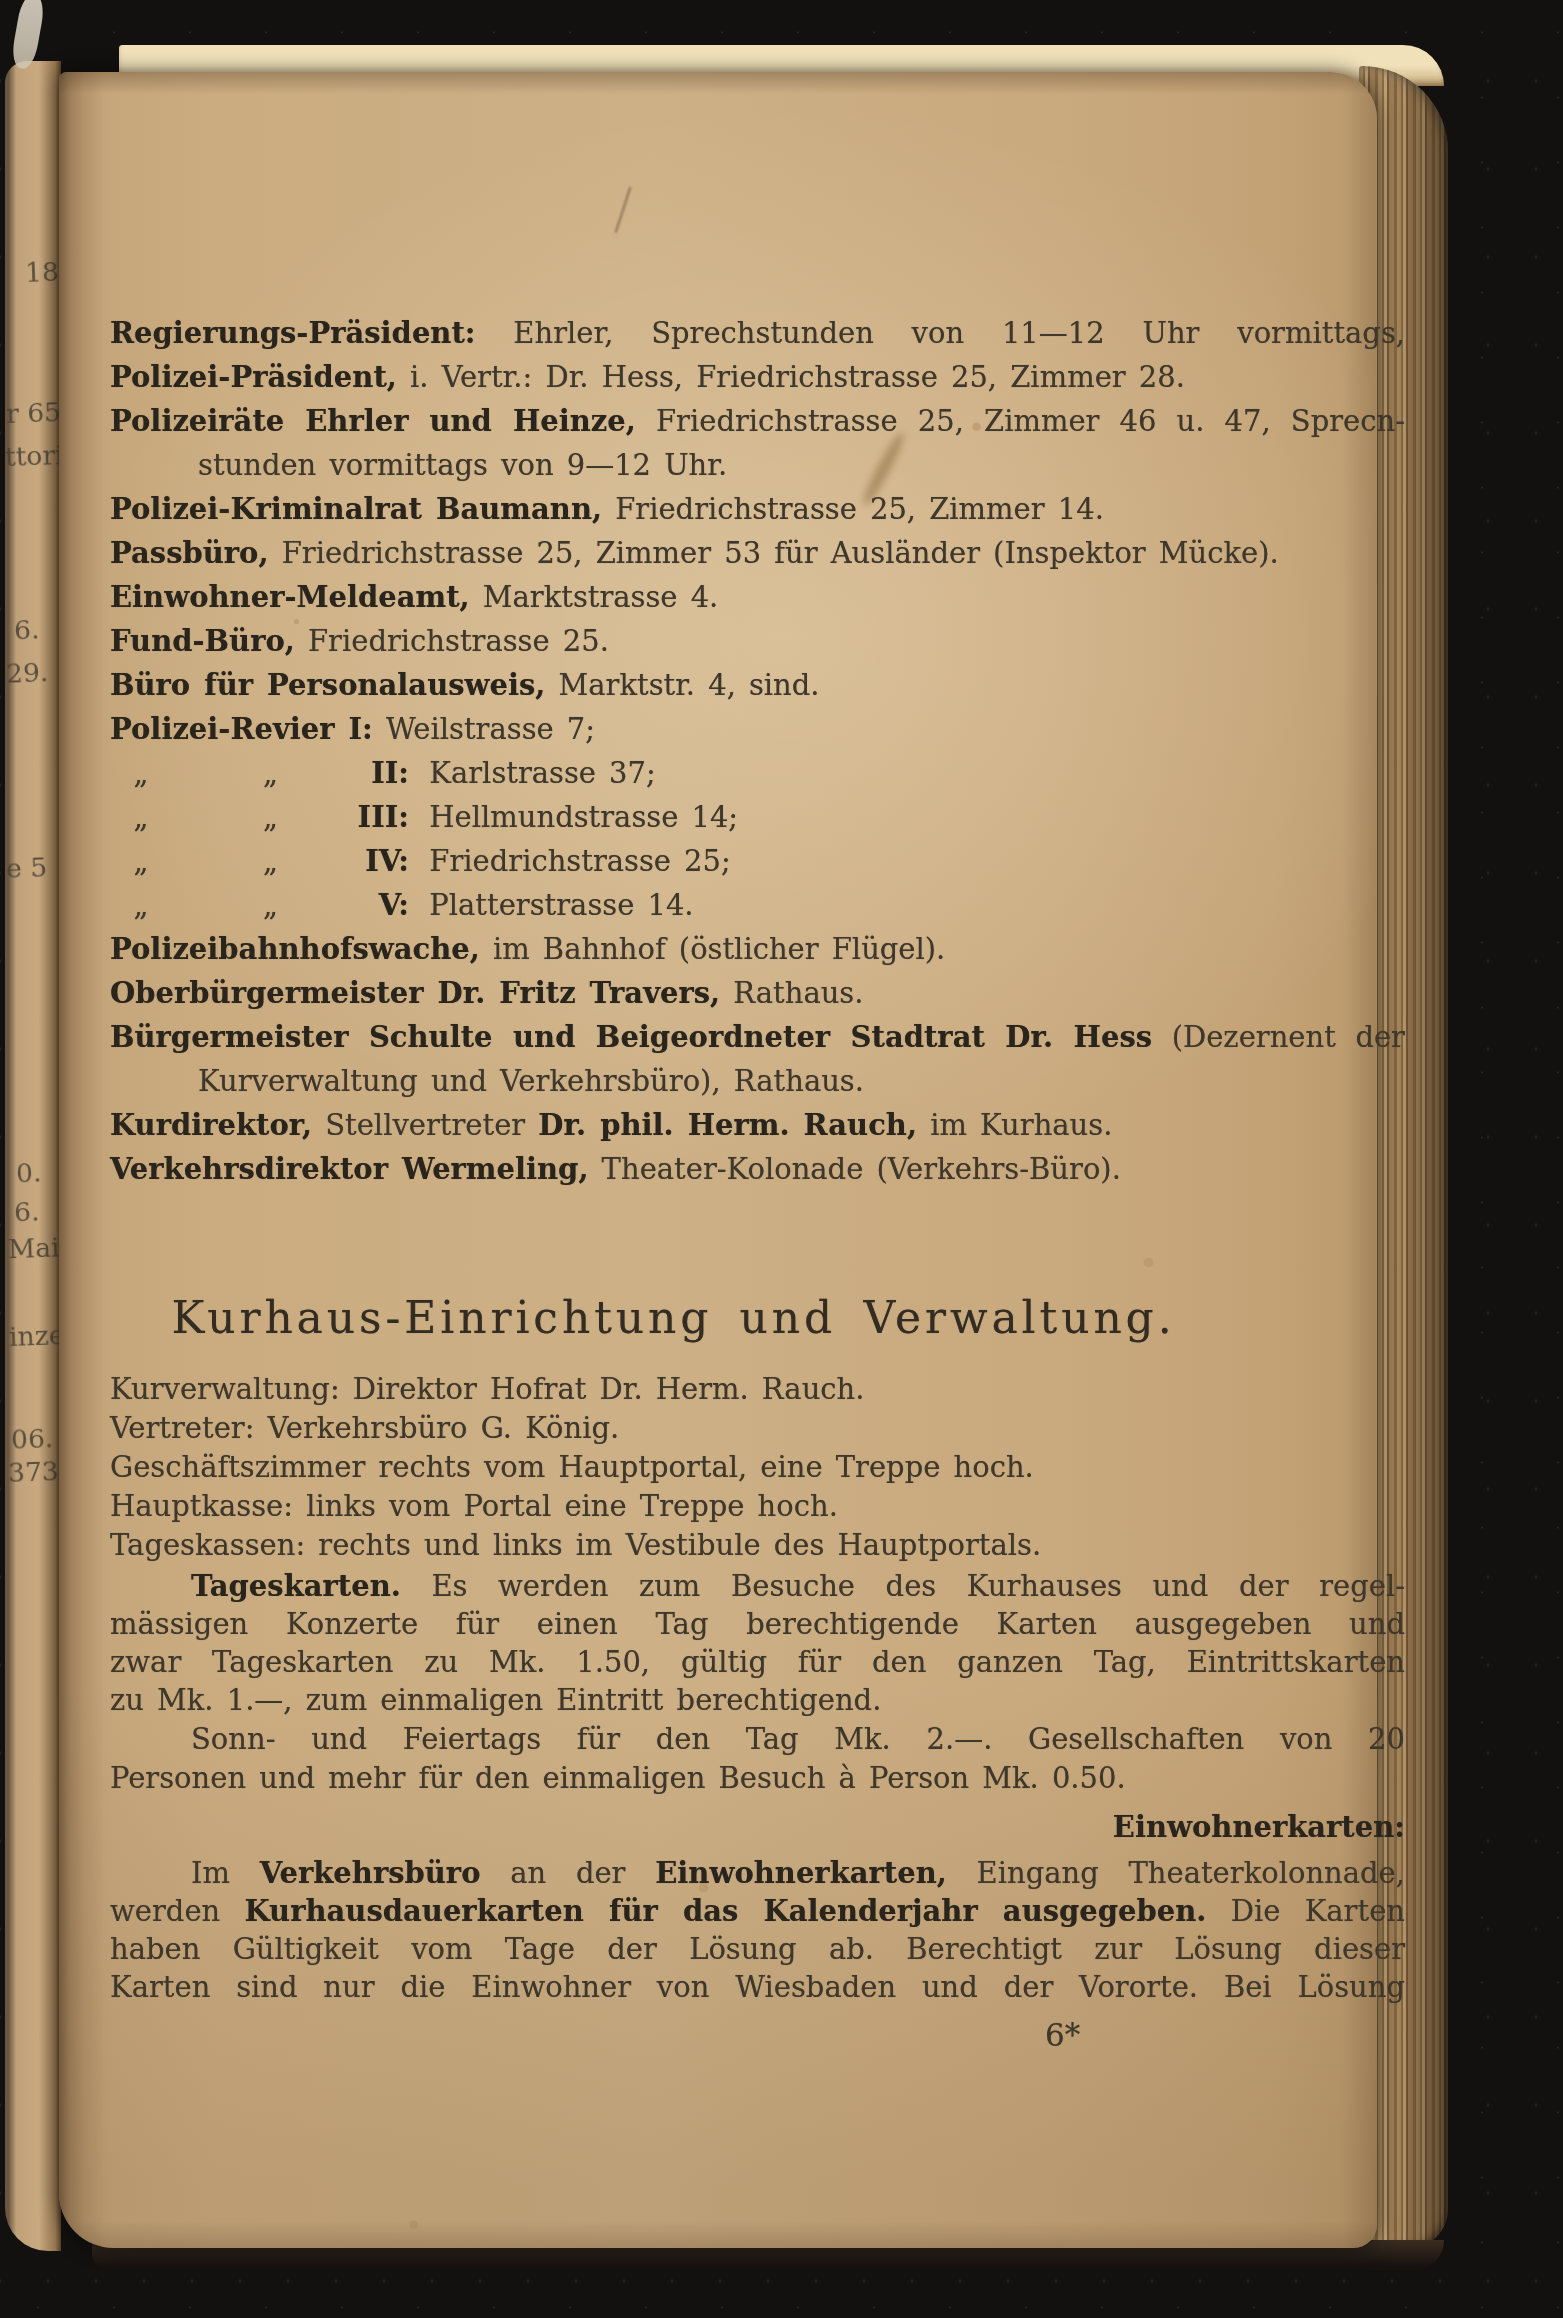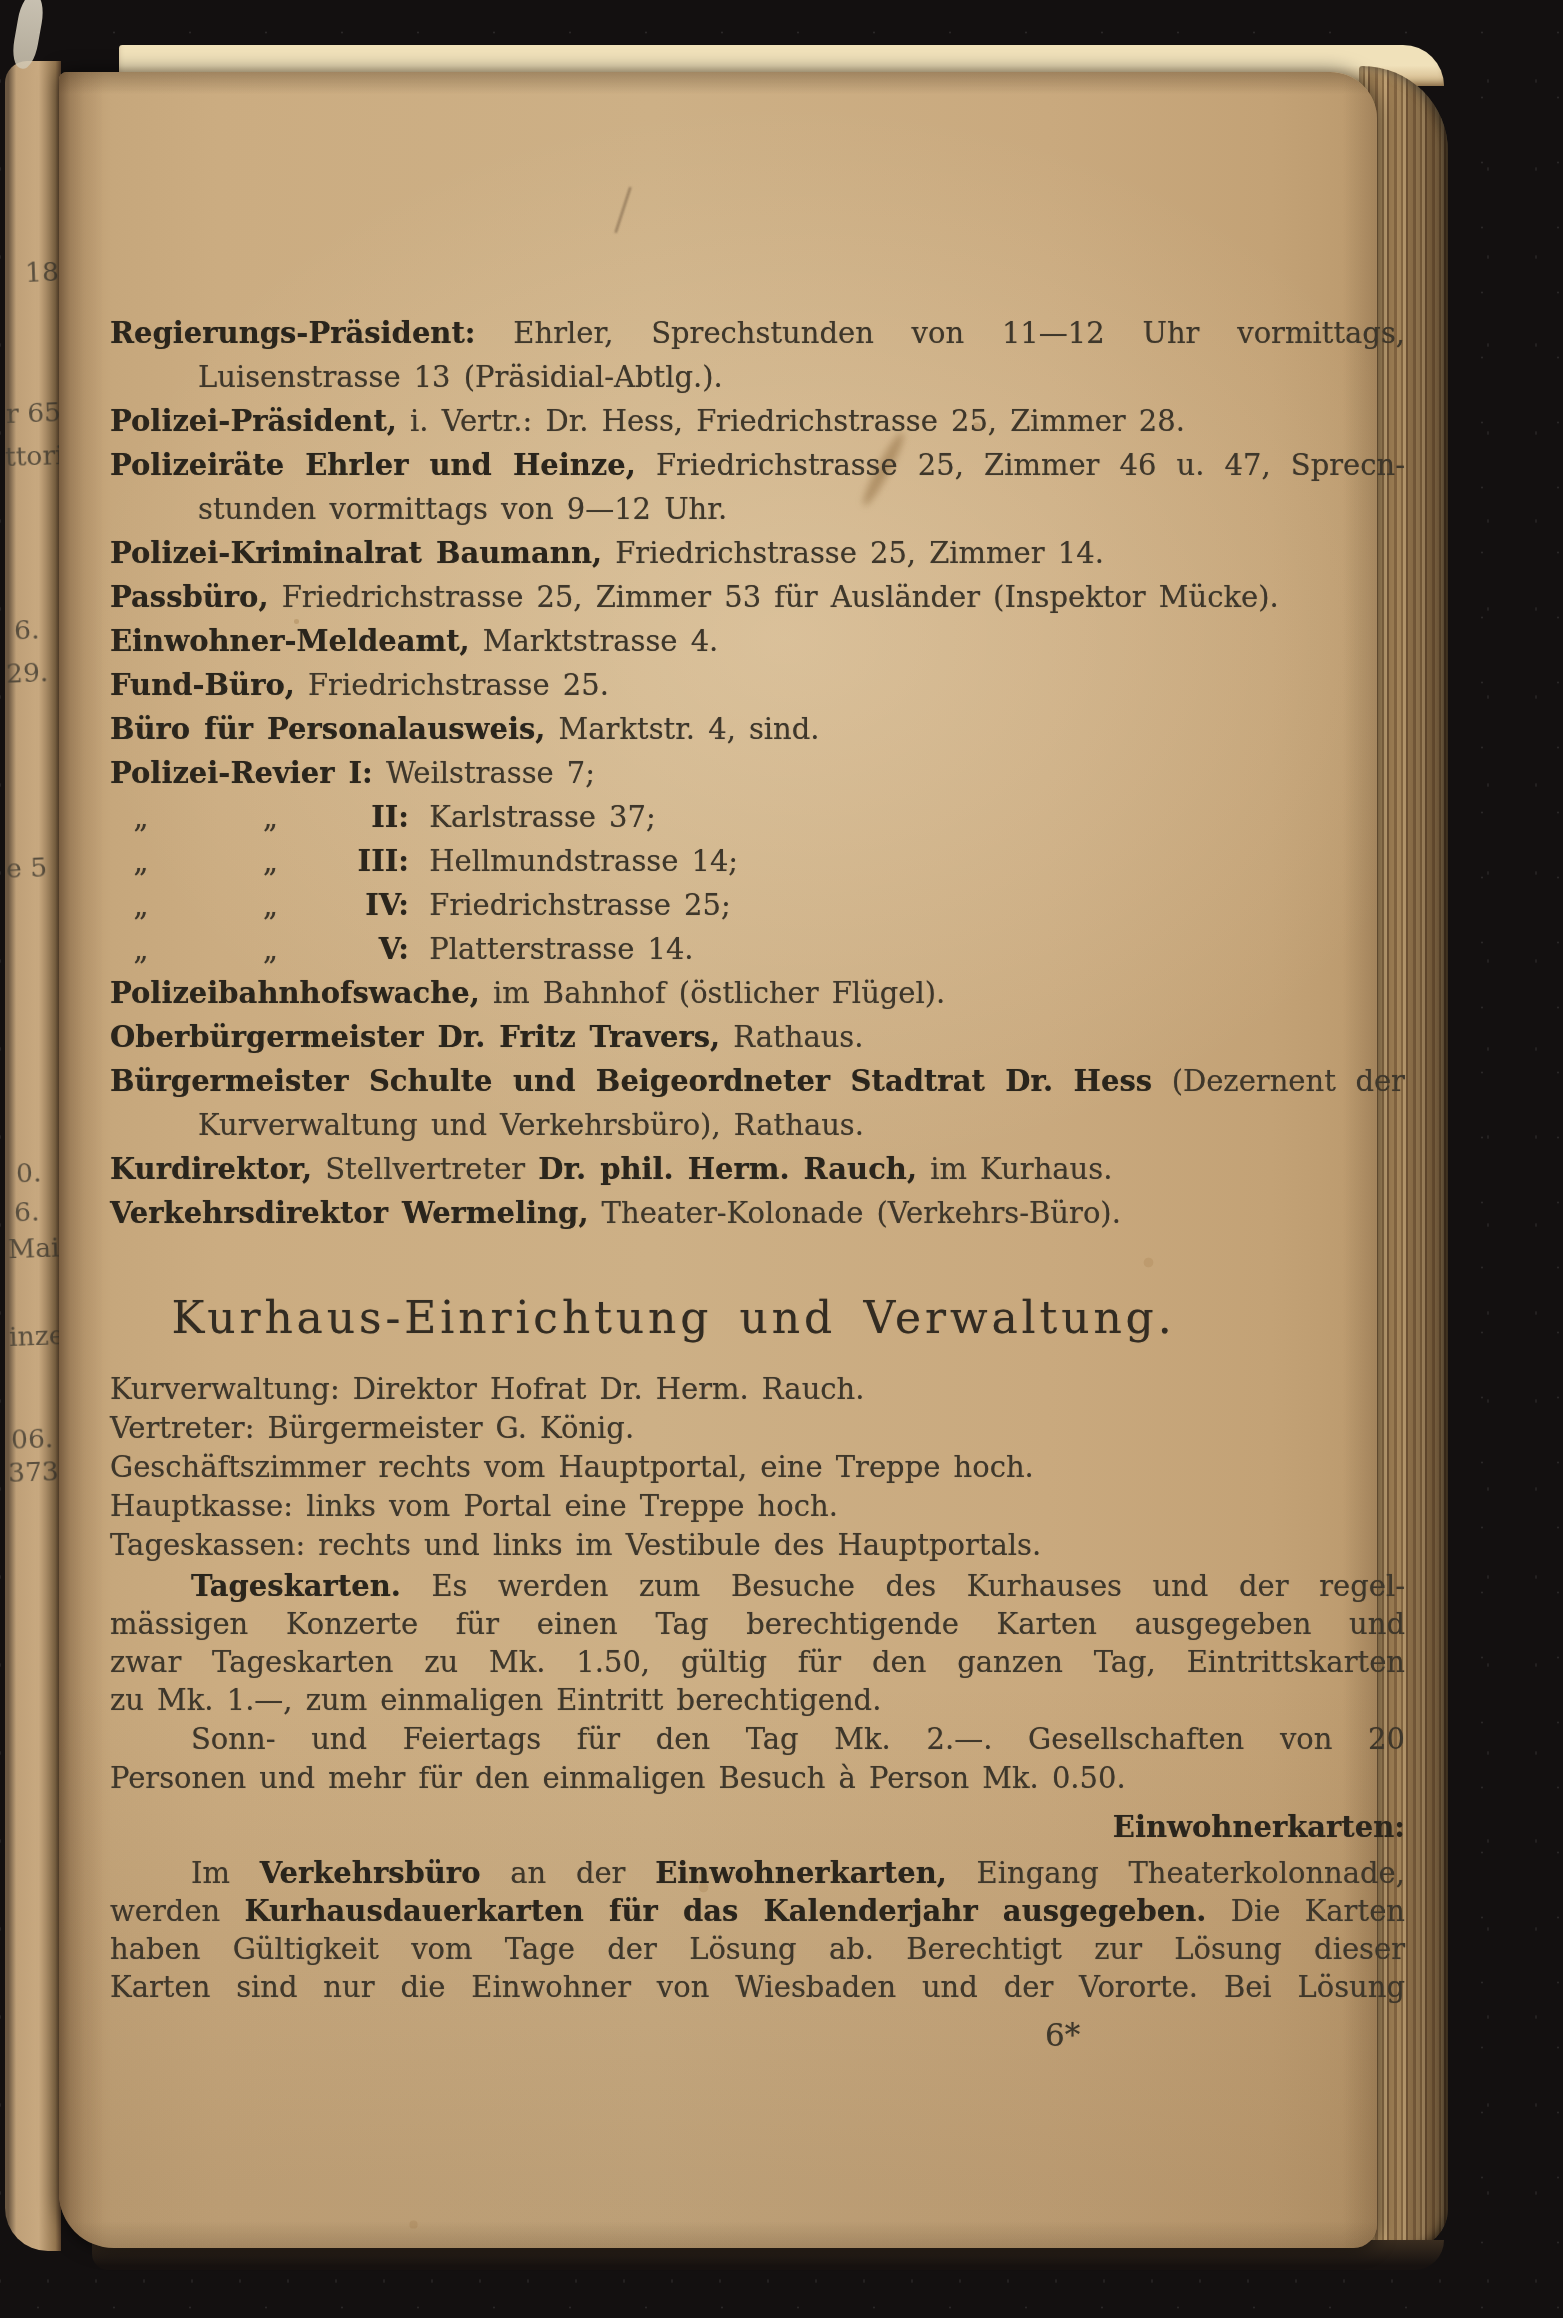--- a/index.html
+++ b/index.html
@@ -159,21 +159,20 @@
   <div class="gutter-shade"></div>
   <div class="fox-spots"></div>
   <div class="smudge-a"></div>
   <div class="smudge-b"></div>
 
   <div class="textarea">
     <div class="h2">Kurhaus-Einrichtung und Verwaltung.</div>
     <div id="text-blocks">
         <div class="tblock" style="top: 239px;">
           <div class="tline just" style="line-height: 44px; height: 44px;"><span class="b">Regierungs-Präsident:</span><span class="r"> Ehrler, Sprechstunden von 11—12 Uhr vormittags,</span></div>
-          <div class="tline cont" style="line-height: 44px; height: 44px;"><span class="r">Luisenstrasse 13 (Präsidial-Abtlg.).</span></div>
           <div class="tline" style="line-height: 44px; height: 44px;"><span class="b">Polizei-Präsident,</span><span class="r"> i. Vertr.: Dr. Hess, Friedrichstrasse 25, Zimmer 28.</span></div>
           <div class="tline just" style="line-height: 44px; height: 44px;"><span class="b">Polizeiräte Ehrler und Heinze,</span><span class="r"> Friedrichstrasse 25, Zimmer 46 u. 47, Sprecn-</span></div>
           <div class="tline cont" style="line-height: 44px; height: 44px;"><span class="r">stunden vormittags von 9—12 Uhr.</span></div>
           <div class="tline" style="line-height: 44px; height: 44px;"><span class="b">Polizei-Kriminalrat Baumann,</span><span class="r"> Friedrichstrasse 25, Zimmer 14.</span></div>
           <div class="tline" style="line-height: 44px; height: 44px;"><span class="b">Passbüro,</span><span class="r"> Friedrichstrasse 25, Zimmer 53 für Ausländer (Inspektor Mücke).</span></div>
           <div class="tline" style="line-height: 44px; height: 44px;"><span class="b">Einwohner-Meldeamt,</span><span class="r"> Marktstrasse 4.</span></div>
           <div class="tline" style="line-height: 44px; height: 44px;"><span class="b">Fund-Büro,</span><span class="r"> Friedrichstrasse 25.</span></div>
           <div class="tline" style="line-height: 44px; height: 44px;"><span class="b">Büro für Personalausweis,</span><span class="r"> Marktstr. 4, sind.</span></div>
           <div class="tline" style="line-height: 44px; height: 44px;"><span class="b">Polizei-Revier I:</span><span class="r"> Weilstrasse 7;</span></div>
           <div class="tline" style="line-height: 44px; height: 44px;"><span class="revcell"><span class="rq1">„</span><span class="rq2">„</span><span class="rnum">II:</span></span><span class="r">Karlstrasse 37;</span></div>
@@ -182,21 +181,21 @@
           <div class="tline" style="line-height: 44px; height: 44px;"><span class="revcell"><span class="rq1">„</span><span class="rq2">„</span><span class="rnum">V:</span></span><span class="r">Platterstrasse 14.</span></div>
           <div class="tline" style="line-height: 44px; height: 44px;"><span class="b">Polizeibahnhofswache,</span><span class="r"> im Bahnhof (östlicher Flügel).</span></div>
           <div class="tline" style="line-height: 44px; height: 44px;"><span class="b">Oberbürgermeister Dr. Fritz Travers,</span><span class="r"> Rathaus.</span></div>
           <div class="tline just" style="line-height: 44px; height: 44px;"><span class="b">Bürgermeister Schulte und Beigeordneter Stadtrat Dr. Hess</span><span class="r"> (Dezernent der</span></div>
           <div class="tline cont" style="line-height: 44px; height: 44px;"><span class="r">Kurverwaltung und Verkehrsbüro), Rathaus.</span></div>
           <div class="tline" style="line-height: 44px; height: 44px;"><span class="b">Kurdirektor,</span><span class="r"> Stellvertreter </span><span class="b">Dr. phil. Herm. Rauch,</span><span class="r"> im Kurhaus.</span></div>
           <div class="tline" style="line-height: 44px; height: 44px;"><span class="b">Verkehrsdirektor Wermeling,</span><span class="r"> Theater-Kolonade (Verkehrs-Büro).</span></div>
         </div>
         <div class="tblock" style="top: 1298px;">
           <div class="tline" style="line-height: 39px; height: 39px;"><span class="r">Kurverwaltung: Direktor Hofrat Dr. Herm. Rauch.</span></div>
-          <div class="tline" style="line-height: 39px; height: 39px;"><span class="r">Vertreter: Bürgermeister G. König.</span></div>
+          <div class="tline" style="line-height: 39px; height: 39px;"><span class="r">Vertreter: Verkehrsbüro G. König.</span></div>
           <div class="tline" style="line-height: 39px; height: 39px;"><span class="r">Geschäftszimmer rechts vom Hauptportal, eine Treppe hoch.</span></div>
           <div class="tline" style="line-height: 39px; height: 39px;"><span class="r">Hauptkasse: links vom Portal eine Treppe hoch.</span></div>
           <div class="tline" style="line-height: 39px; height: 39px;"><span class="r">Tageskassen: rechts und links im Vestibule des Hauptportals.</span></div>
         </div>
         <div class="tblock" style="top: 1495px;">
           <div class="tline just pind" style="line-height: 38px; height: 38px;"><span class="b">Tageskarten.</span><span class="r">  Es werden zum Besuche des Kurhauses und der regel-</span></div>
           <div class="tline just" style="line-height: 38px; height: 38px;"><span class="r">mässigen Konzerte für einen Tag berechtigende Karten ausgegeben und</span></div>
           <div class="tline just" style="line-height: 38px; height: 38px;"><span class="r">zwar Tageskarten zu Mk. 1.50, gültig für den ganzen Tag, Eintrittskarten</span></div>
           <div class="tline" style="line-height: 38px; height: 38px;"><span class="r">zu Mk. 1.—, zum einmaligen Eintritt berechtigend.</span></div>
         </div>

